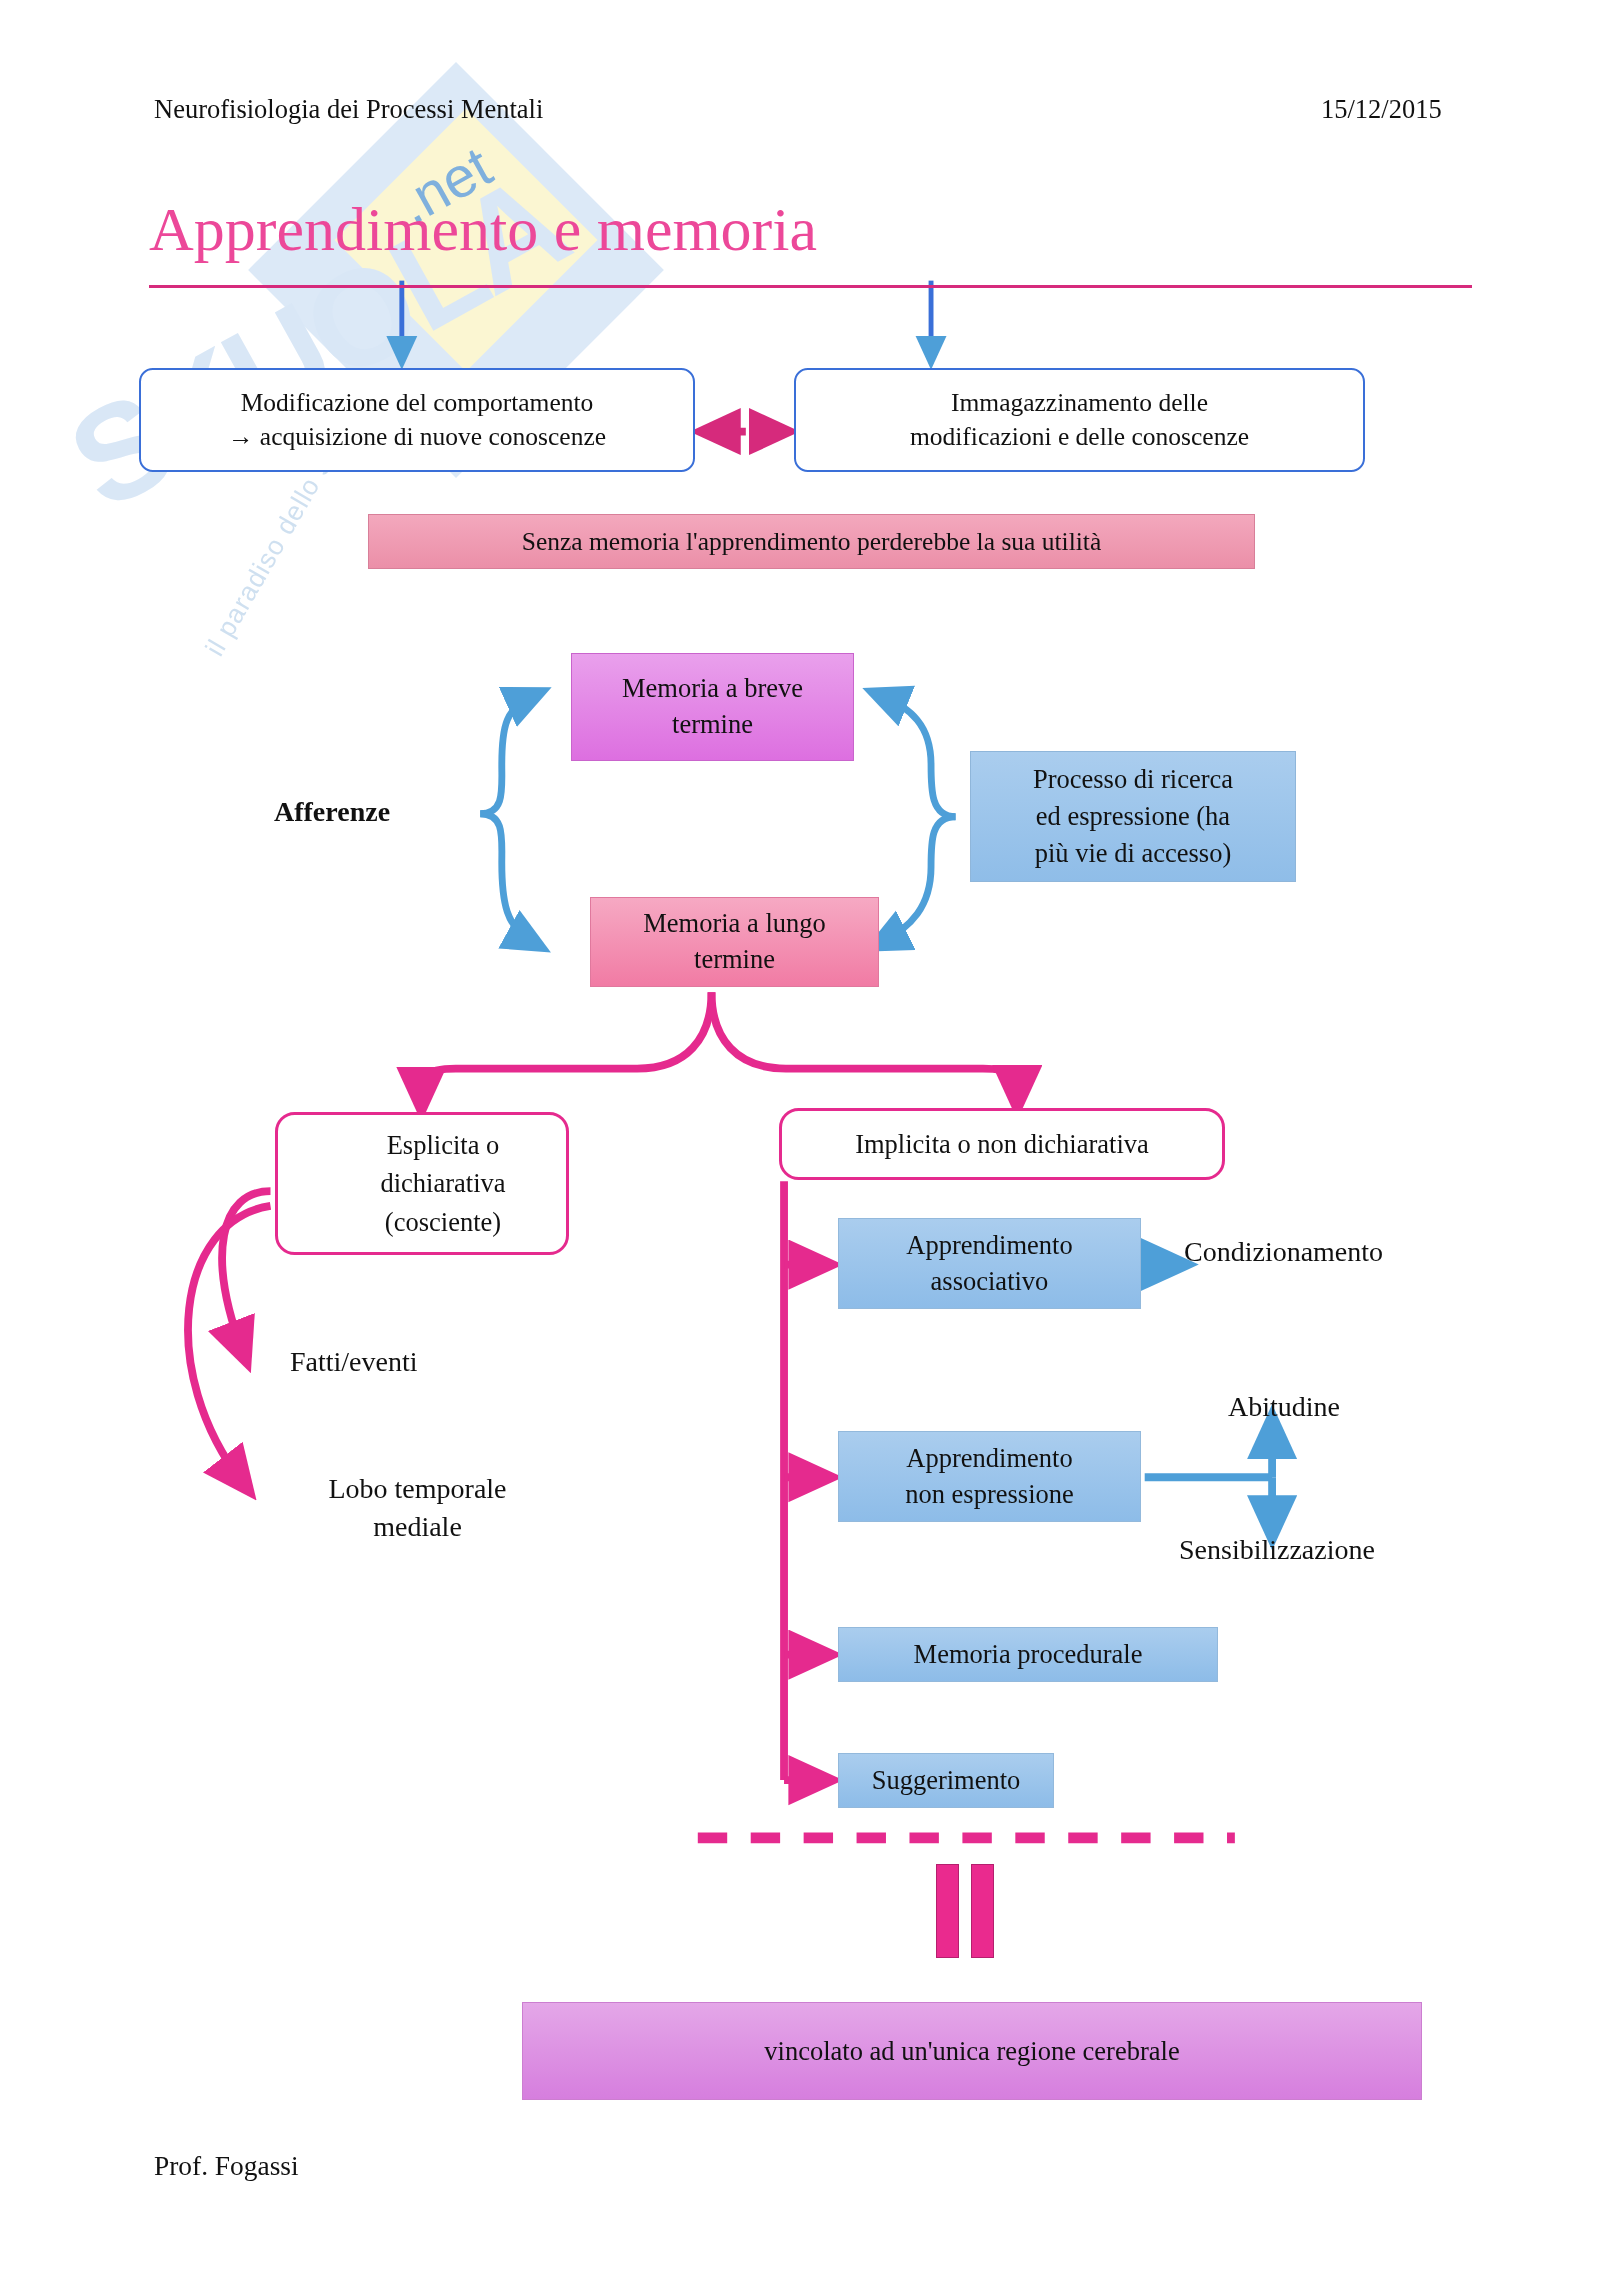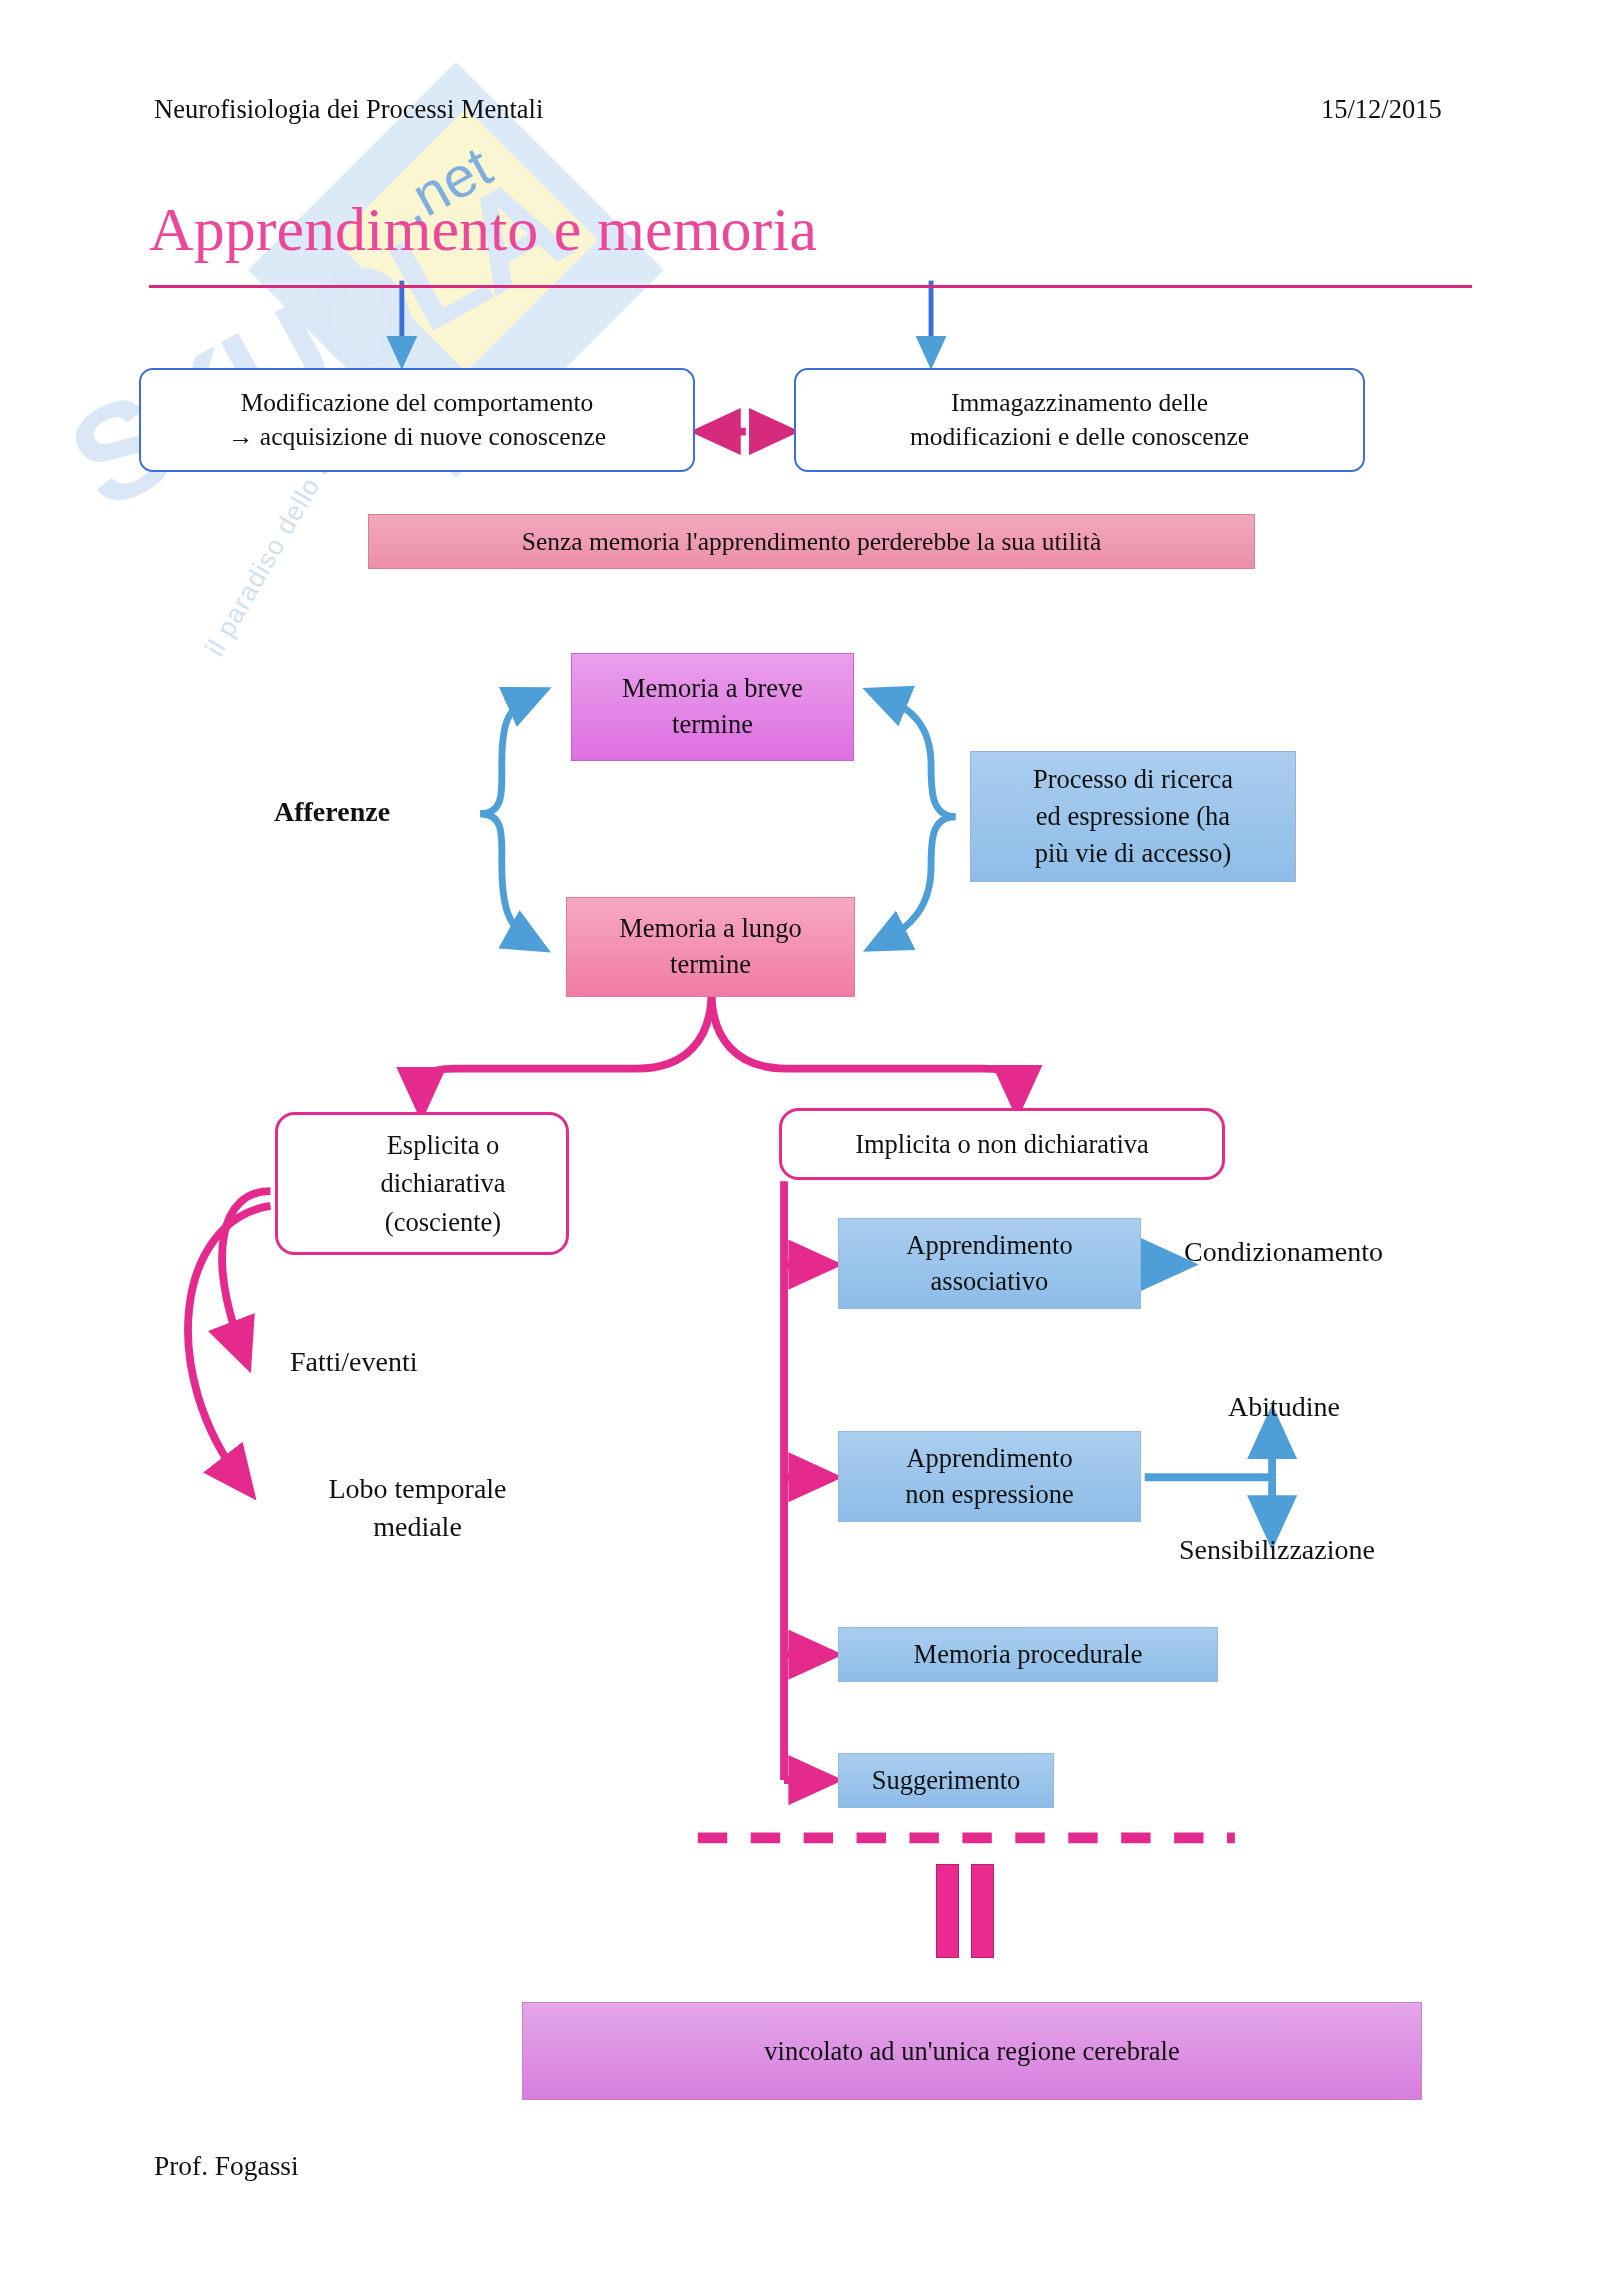--- a/index.html
+++ b/index.html
@@ -47,21 +47,21 @@
       border:1px solid #d87f99;font-size:25.5px;box-sizing:border-box;}
 
   
   #lbl-afferenze{left:274px;top:796px;font-size:28px;font-weight:bold;
       font-family:"Liberation Serif",serif;}
 
   
   #box-breve{left:571px;top:653px;width:283px;height:108px;
       background:linear-gradient(180deg,#e9a0ec 0%,#dd6fe0 100%);
       border:1px solid #c964cc;font-size:26.5px;line-height:1.35;box-sizing:border-box;}
-  #box-lungo{left:566px;top:897px;width:289px;height:100px;
+  #box-lungo{left:590px;top:897px;width:289px;height:90px;
       background:linear-gradient(180deg,#f6a9c3 0%,#f17ba4 100%);
       border:1px solid #e0789d;font-size:26.5px;line-height:1.35;box-sizing:border-box;}
 
   
   #box-processo{left:970px;top:751px;width:326px;height:131px;
       background:linear-gradient(180deg,#aacdee 0%,#8fbde8 100%);
       border:1px solid #8fb6da;font-size:26.5px;line-height:1.4;box-sizing:border-box;}
 
   
   .pinkround{border:3.9px solid #e52a8e;border-radius:19.6px;background:#ffffff;

